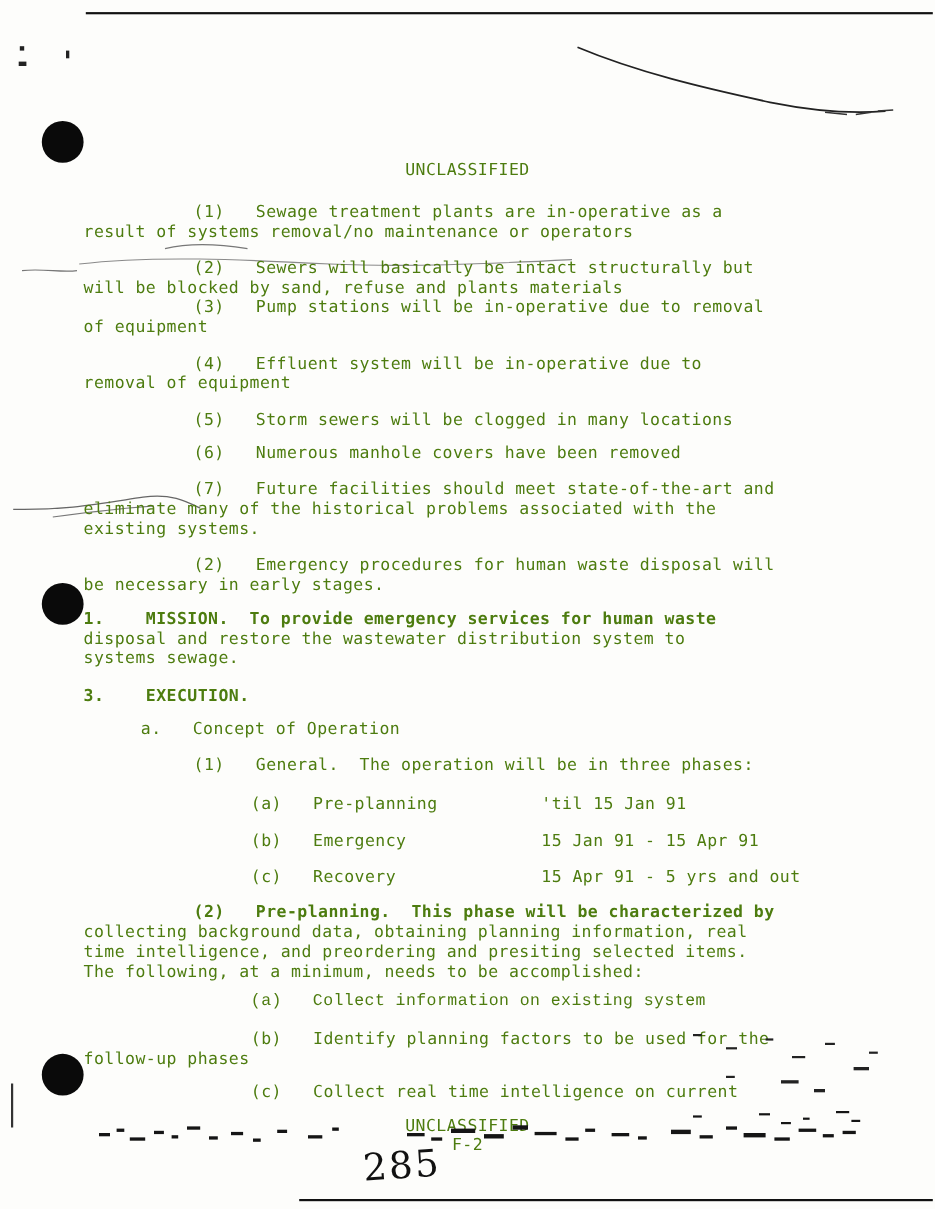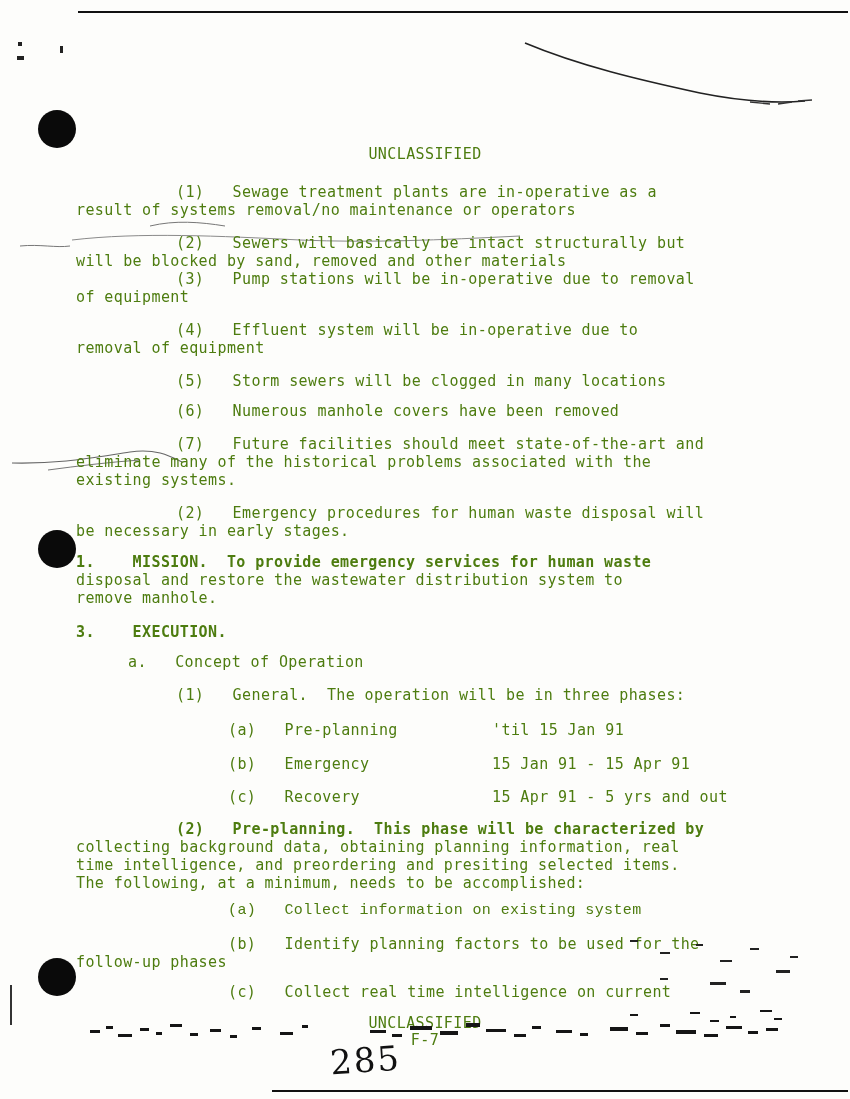--- a/index.html
+++ b/index.html
@@ -142,42 +142,42 @@
     <path d="M48,470 C78,466 110,462 140,460" fill="none" stroke="#777" stroke-width="1"></path>
   </svg>
 
   <div class="content">
     <div class="line center" style="top:102px;">UNCLASSIFIED</div>
 
     <div class="line" style="left:176px; top:140px;">(1)   Sewage treatment plants are in-operative as a</div>
     <div class="line" style="left:76px;  top:158px;">result of systems removal/no maintenance or operators</div>
 
     <div class="line" style="left:176px; top:191px;">(2)   Sewers will basically be intact structurally but</div>
-    <div class="line" style="left:76px;  top:209px;">will be blocked by sand, removed and other materials</div>
+    <div class="line" style="left:76px;  top:209px;">will be blocked by sand, refuse and plants materials</div>
 
     <div class="line" style="left:176px; top:227px;">(3)   Pump stations will be in-operative due to removal</div>
     <div class="line" style="left:76px;  top:245px;">of equipment</div>
 
     <div class="line" style="left:176px; top:278px;">(4)   Effluent system will be in-operative due to</div>
     <div class="line" style="left:76px;  top:296px;">removal of equipment</div>
 
     <div class="line" style="left:176px; top:329px;">(5)   Storm sewers will be clogged in many locations</div>
 
     <div class="line" style="left:176px; top:359px;">(6)   Numerous manhole covers have been removed</div>
 
     <div class="line" style="left:176px; top:392px;">(7)   Future facilities should meet state-of-the-art and</div>
     <div class="line" style="left:76px;  top:410px;">eliminate many of the historical problems associated with the</div>
     <div class="line" style="left:76px;  top:428px;">existing systems.</div>
 
     <div class="line" style="left:176px; top:461px;">(2)   Emergency procedures for human waste disposal will</div>
     <div class="line" style="left:76px;  top:479px;">be necessary in early stages.</div>
 
     <div class="line bold" style="left:76px; top:510px;">1.    MISSION.  To provide emergency services for human waste</div>
     <div class="line" style="left:76px; top:528px;">disposal and restore the wastewater distribution system to</div>
-    <div class="line" style="left:76px; top:546px;">remove manhole.</div>
+    <div class="line" style="left:76px; top:546px;">systems sewage.</div>
 
     <div class="line bold" style="left:76px; top:580px;">3.    EXECUTION.</div>
 
     <div class="line" style="left:128px; top:610px;">a.   Concept of Operation</div>
 
     <div class="line" style="left:176px; top:643px;">(1)   General.  The operation will be in three phases:</div>
 
     <div class="line" style="left:228px; top:678px;">(a)   Pre-planning          'til 15 Jan 91</div>
     <div class="line" style="left:228px; top:712px;">(b)   Emergency             15 Jan 91 - 15 Apr 91</div>
     <div class="line" style="left:228px; top:745px;">(c)   Recovery              15 Apr 91 - 5 yrs and out</div>
@@ -188,21 +188,21 @@
     <div class="line" style="left:76px;  top:831px;">The following, at a minimum, needs to be accomplished:</div>
 
     <div class="line" style="left:228px; top:858px;font-family:Liberation Mono, monospace;">(a)   Collect information on existing system</div>
 
     <div class="line" style="left:228px; top:892px;">(b)   Identify planning factors to be used for the</div>
     <div class="line" style="left:76px;  top:910px;">follow-up phases</div>
 
     <div class="line" style="left:228px; top:940px;">(c)   Collect real time intelligence on current</div>
 
     <div class="line center" style="top:971px;">UNCLASSIFIED</div>
-    <div class="line center" style="top:988px;">F-7</div>
+    <div class="line center" style="top:988px;">F-2</div>
   </div>
 
   <svg class="noise-band" viewBox="0 0 740 38" xmlns="http://www.w3.org/2000/svg">
     <g fill="#151515">
       <rect x="20" y="22" width="10" height="3"></rect>
         <rect x="36" y="18" width="7" height="3"></rect>
       <rect x="48" y="26" width="14" height="3"></rect>
         <rect x="70" y="20" width="9" height="3"></rect>
       <rect x="86" y="24" width="6" height="3"></rect>
         <rect x="100" y="16" width="12" height="3"></rect>

